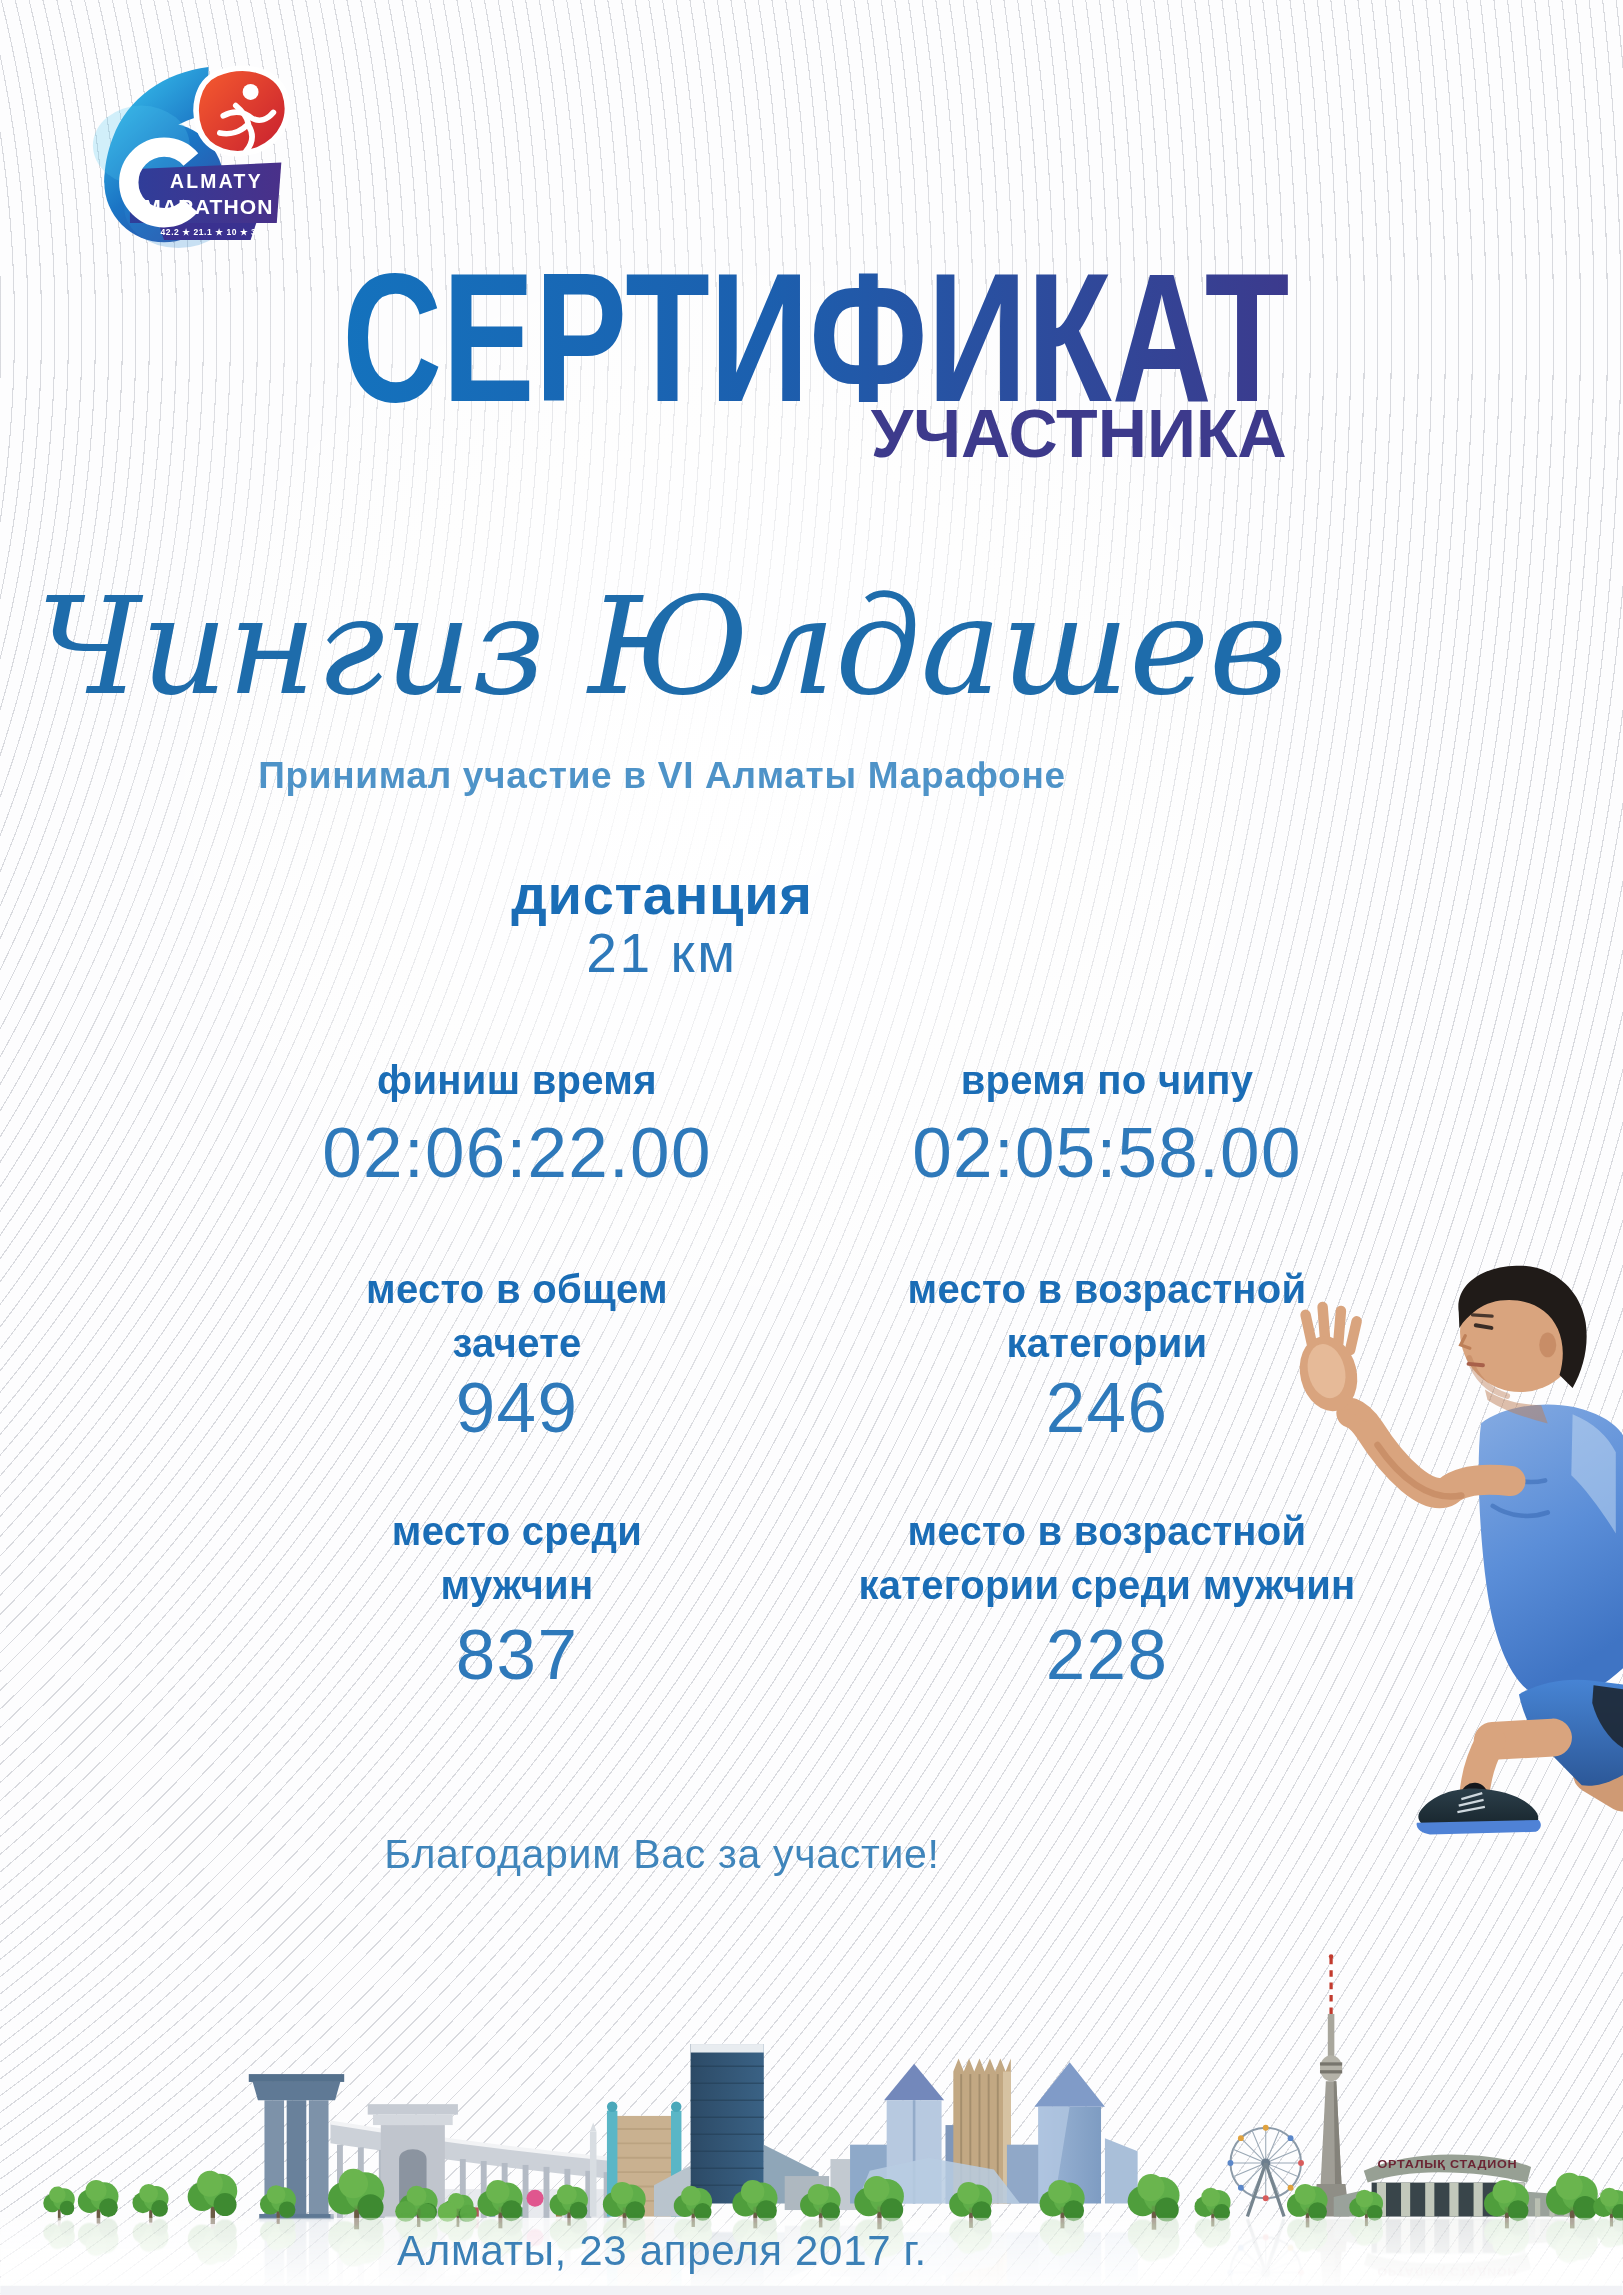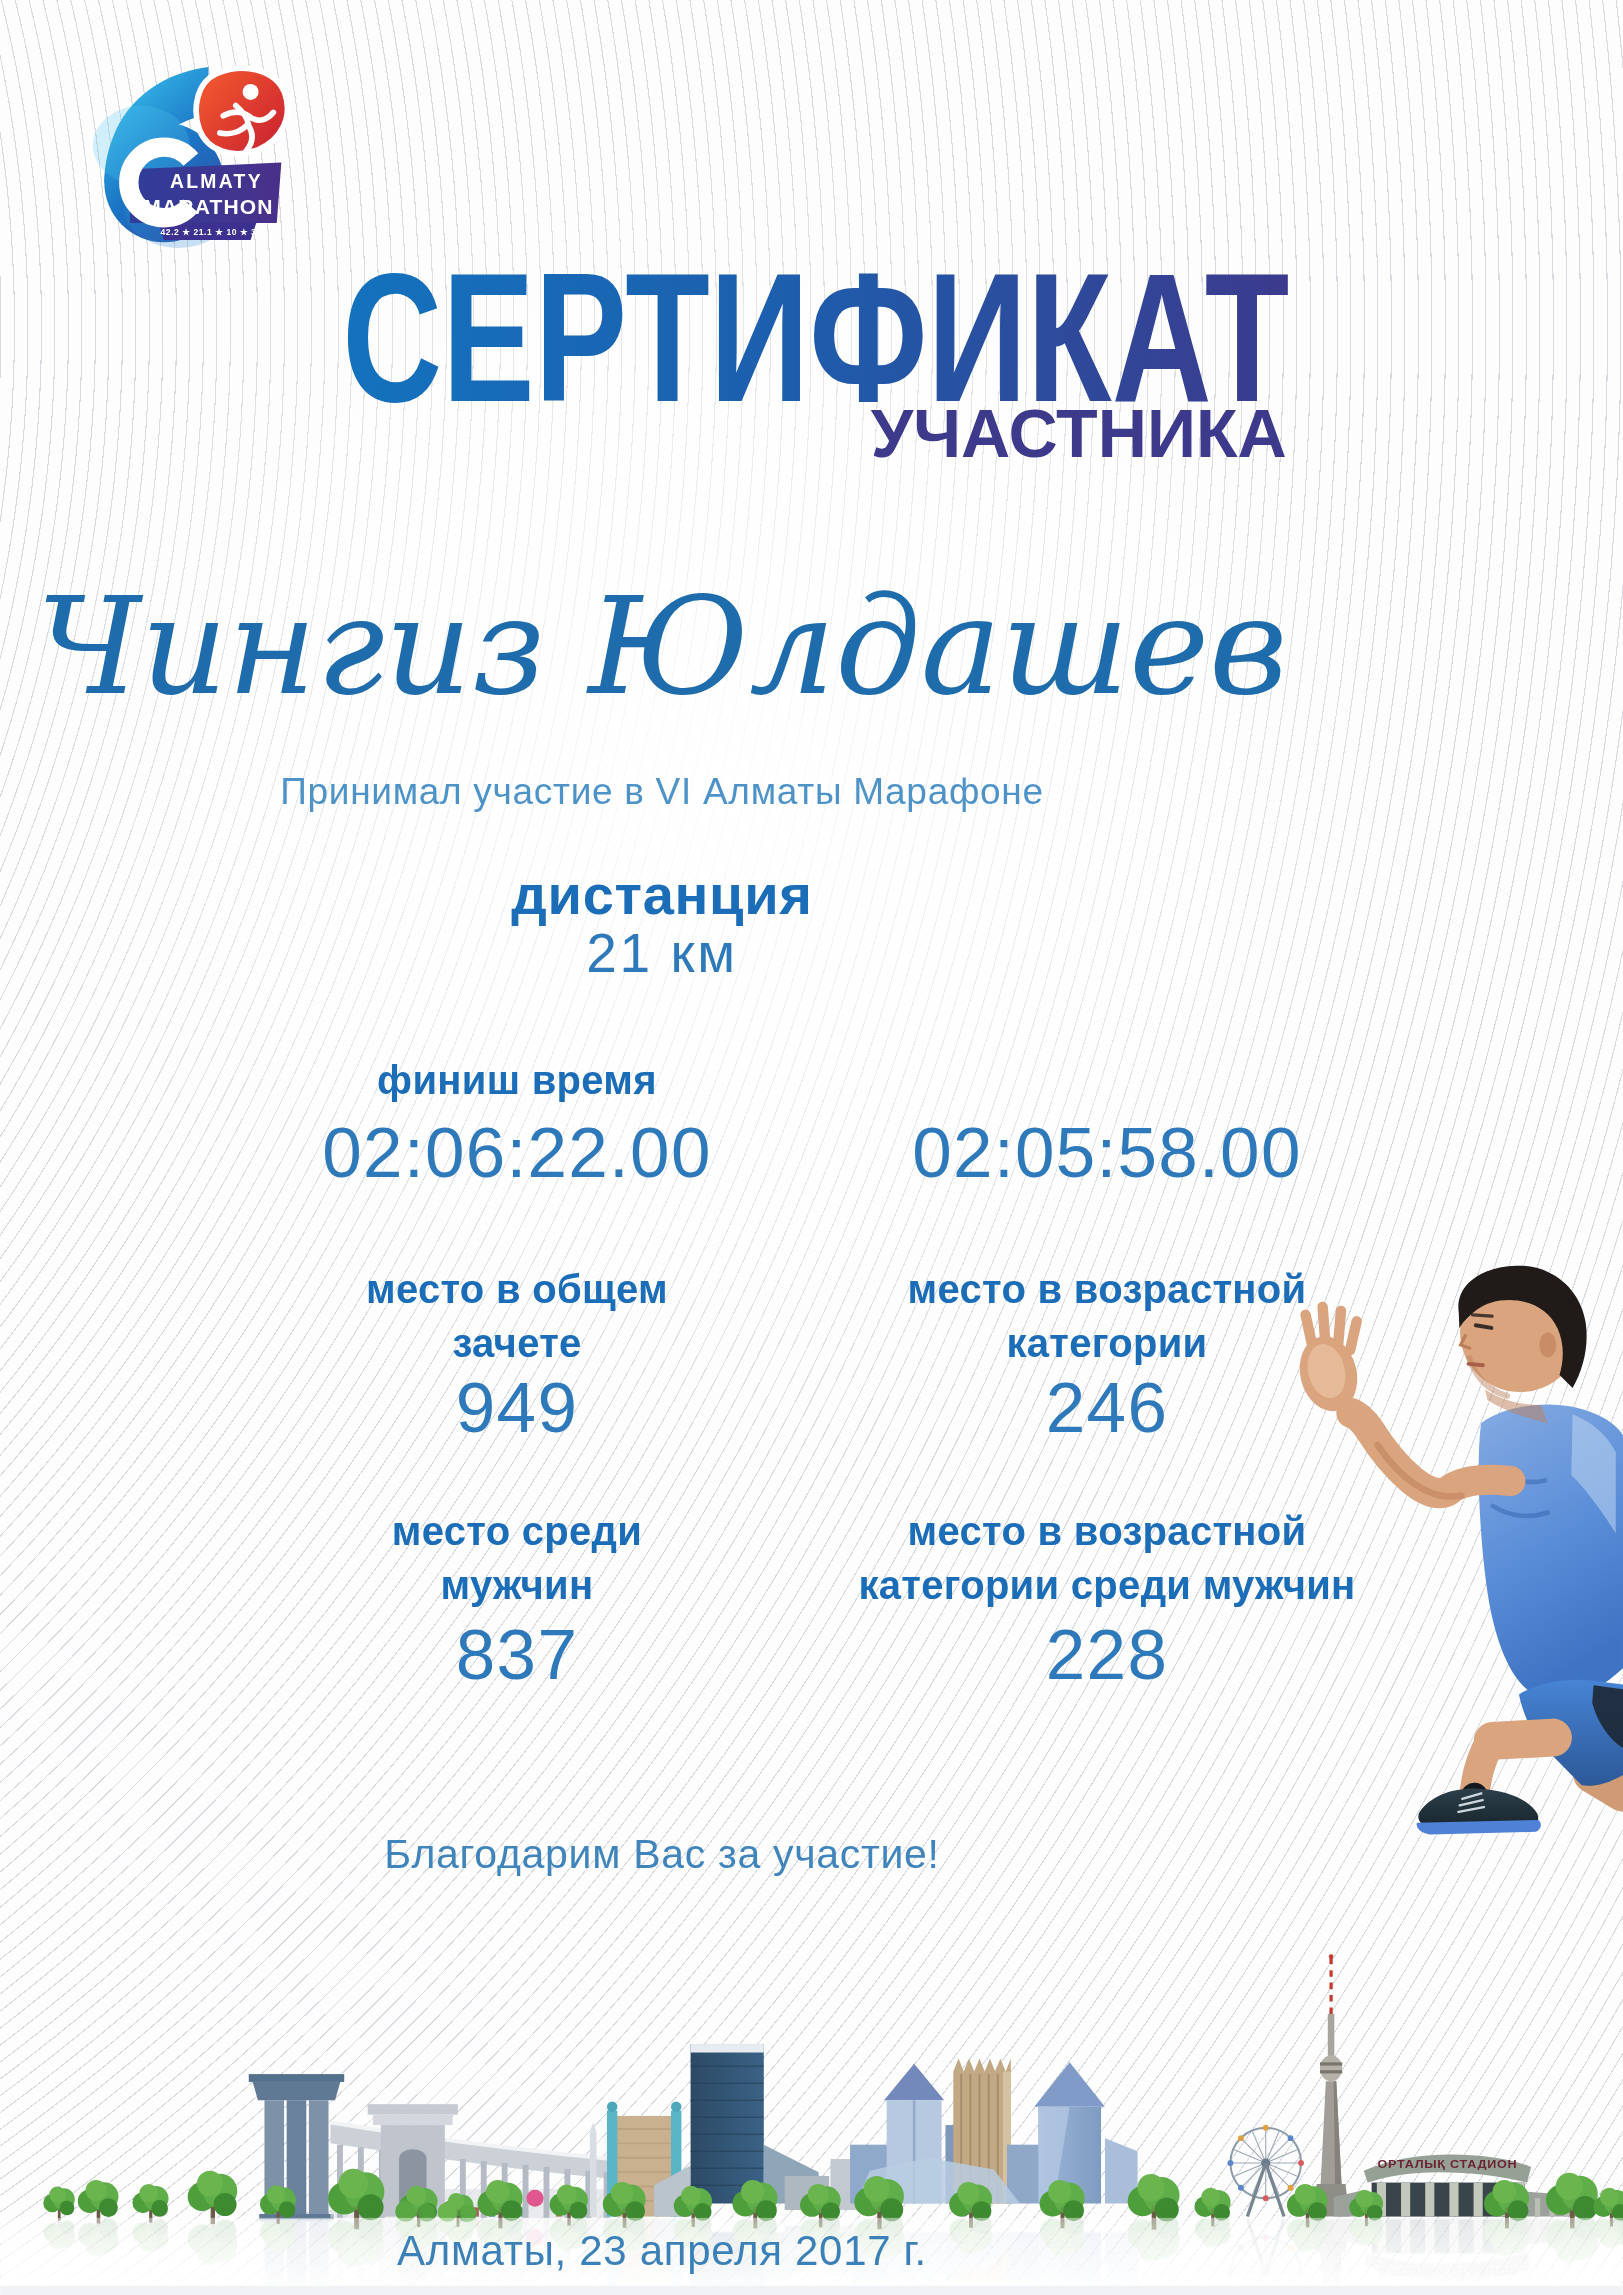--- a/index.html
+++ b/index.html
@@ -6,21 +6,21 @@
   body{width:1623px;height:2295px;overflow:hidden;background:#fdfdfe;font-family:"Liberation Sans",sans-serif;}
   .page{position:relative;width:1623px;height:2295px;background:#fdfdfe;
     background-image:repeating-radial-gradient(circle at -1308px 327px,
       rgba(255,255,255,0) 0px, rgba(255,255,255,0) 12.4px,
       rgba(146,150,162,0.34) 12.4px, rgba(146,150,162,0.34) 13.5px);}
   .page::before{content:"";position:absolute;inset:0;z-index:1;pointer-events:none;
     background:radial-gradient(ellipse 62% 42% at 44% 34%, rgba(255,255,255,0.93) 0%, rgba(255,255,255,0) 72%);}
   .abs{position:absolute;}
   .ctr{left:0;width:1324px;text-align:center;}
   .name-script{top:568px;font-family:"DejaVu Serif",serif;font-style:italic;font-size:135px;color:#1e6cab;z-index:2;}
-  .event-line{top:771px;font-size:37px;color:#4e93c8;letter-spacing:0.7px;z-index:2;}
+  .event-line{top:755px;font-size:37px;color:#4e93c8;letter-spacing:0.7px;z-index:2;font-weight:bold;}
   .dist-label{top:862px;font-size:56px;font-weight:bold;color:#1a6db6;letter-spacing:0.7px;z-index:2;}
   .dist-value{top:921px;font-size:55px;color:#2e79ba;letter-spacing:2.6px;z-index:2;}
   .stat{position:absolute;width:628px;text-align:center;z-index:2;}
   .col-l{left:203px;} .col-r{left:793px;}
   .r1l{top:1053px;} .r1v{top:1112px;}
   .r2l{top:1262px;} .r2v{top:1367px;}
   .r3l{top:1504px;} .r3v{top:1614px;}
   .lbl{font-size:40px;font-weight:bold;color:#1a6db6;line-height:1.36;letter-spacing:0.3px;}
   .lbl span{display:inline-block;}
   .w-narrow span{max-width:366px;} .w-wide span{max-width:553px;}
@@ -93,20 +93,21 @@
   </svg>
 
   <div class="abs ctr name-script">Чингиз Юлдашев</div>
 
   <div class="abs ctr event-line">Принимал участие в VI Алматы Марафоне</div>
 
   <div class="abs ctr dist-label">дистанция</div>
   <div class="abs ctr dist-value">21 км</div>
 
   <div class="stat col-l r1l lbl"><span>финиш время</span></div>
+  <div class="stat col-r r1l lbl"><span>время по чипу</span></div>
   <div class="stat col-l r1v val">02:06:22.00</div>
   <div class="stat col-r r1v val">02:05:58.00</div>
 
   <div class="stat col-l r2l lbl w-narrow"><span>место в общем зачете</span></div>
   <div class="stat col-r r2l lbl w-wide"><span>место в возрастной категории</span></div>
   <div class="stat col-l r2v val">949</div>
   <div class="stat col-r r2v val">246</div>
 
   <div class="stat col-r r3l lbl w-wide"><span>место в возрастной категории среди мужчин</span></div>
   <div class="stat col-l r3l lbl w-narrow"><span>место среди мужчин</span></div>

